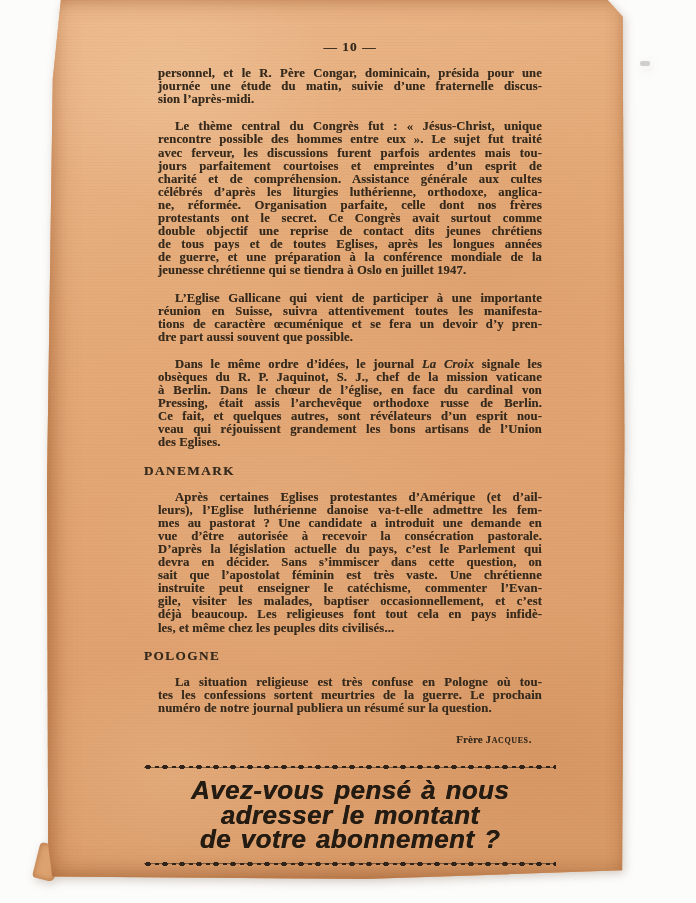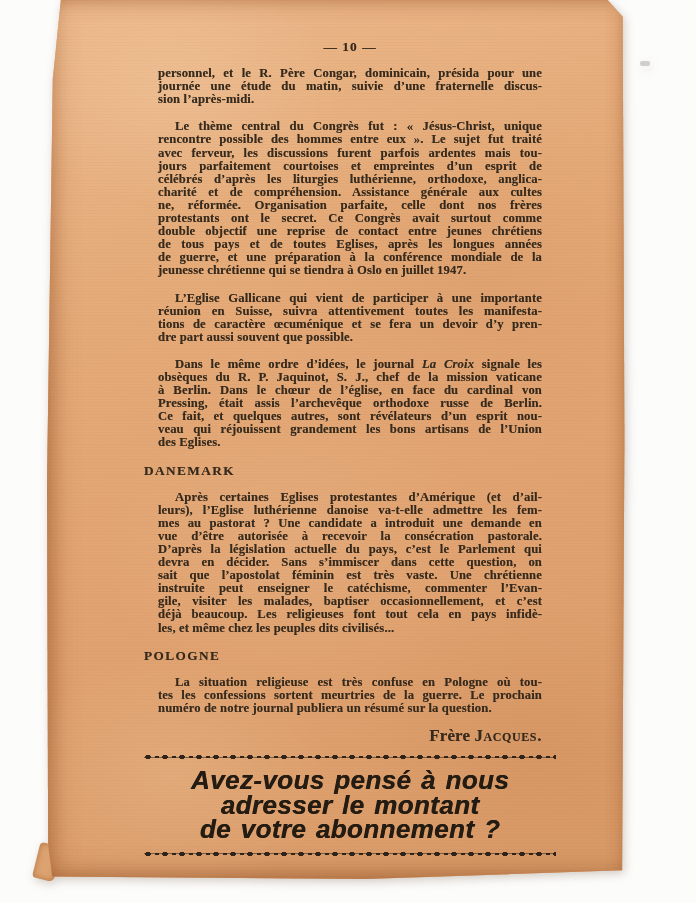--- a/index.html
+++ b/index.html
@@ -57,21 +57,21 @@
   }
   .section-heading{
     margin:11px 0 13px;text-align:left;
     font-size:13.3px;letter-spacing:1.4px;
   }
   .paragraph{margin:14px;}
   .line{text-align:justify;text-align-last:justify;white-space:normal;}
   .line.indent{text-indent:17px;font-family:Liberation Serif, serif;}
   .line.para-end{text-align-last:left;}
   .signature{
-    margin:8px;padding-right:6px;text-align:right;font-size:17px;
+    margin:18px;padding-right:6px;text-align:right;font-size:11px;
   }
   .smallcaps{font-variant:small-caps;letter-spacing:.6px;}
   .dotted-rule{
     height:6px;margin:12px 0 8px;
     background-image:
       radial-gradient(4.2px 2.8px at 4px 3px, #30241a 70%, rgba(48,36,26,0) 76%),
       radial-gradient(2.4px 1.8px at 13px 3px, #30241a 70%, rgba(48,36,26,0) 78%),
       linear-gradient(rgba(48,36,26,.55), rgba(48,36,26,.55));
     background-size:17px 6px, 17px 6px, 100% 1.3px;
     background-position:0 0, 0 0, 0 2.4px;
@@ -99,25 +99,25 @@
           <div class="paragraph">
             <div class="line">personnel, et le R. Père Congar, dominicain, présida pour une</div>
             <div class="line">journée une étude du matin, suivie d’une fraternelle discus-</div>
             <div class="line para-end">sion l’après-midi.</div>
           </div>
           <div class="paragraph">
             <div class="line indent">Le thème central du Congrès fut : « Jésus-Christ, unique</div>
             <div class="line">rencontre possible des hommes entre eux ». Le sujet fut traité</div>
             <div class="line">avec ferveur, les discussions furent parfois ardentes mais tou-</div>
             <div class="line">jours parfaitement courtoises et empreintes d’un esprit de</div>
+            <div class="line">charité et de compréhension. Assistance générale aux cultes</div>
             <div class="line">célébrés d’après les liturgies luthérienne, orthodoxe, anglica-</div>
-            <div class="line">charité et de compréhension. Assistance générale aux cultes</div>
             <div class="line">ne, réformée. Organisation parfaite, celle dont nos frères</div>
             <div class="line">protestants ont le secret. Ce Congrès avait surtout comme</div>
-            <div class="line">double objectif une reprise de contact entre jeunes chrétiens</div>
+            <div class="line">double objectif une reprise de contact dits jeunes chrétiens</div>
             <div class="line">de tous pays et de toutes Eglises, après les longues années</div>
             <div class="line">de guerre, et une préparation à la conférence mondiale de la</div>
             <div class="line para-end">jeunesse chrétienne qui se tiendra à Oslo en juillet 1947.</div>
           </div>
           <div class="paragraph">
             <div class="line indent">L’Eglise Gallicane qui vient de participer à une importante</div>
             <div class="line">réunion en Suisse, suivra attentivement toutes les manifesta-</div>
             <div class="line">tions de caractère œcuménique et se fera un devoir d’y pren-</div>
             <div class="line para-end">dre part aussi souvent que possible.</div>
           </div>

